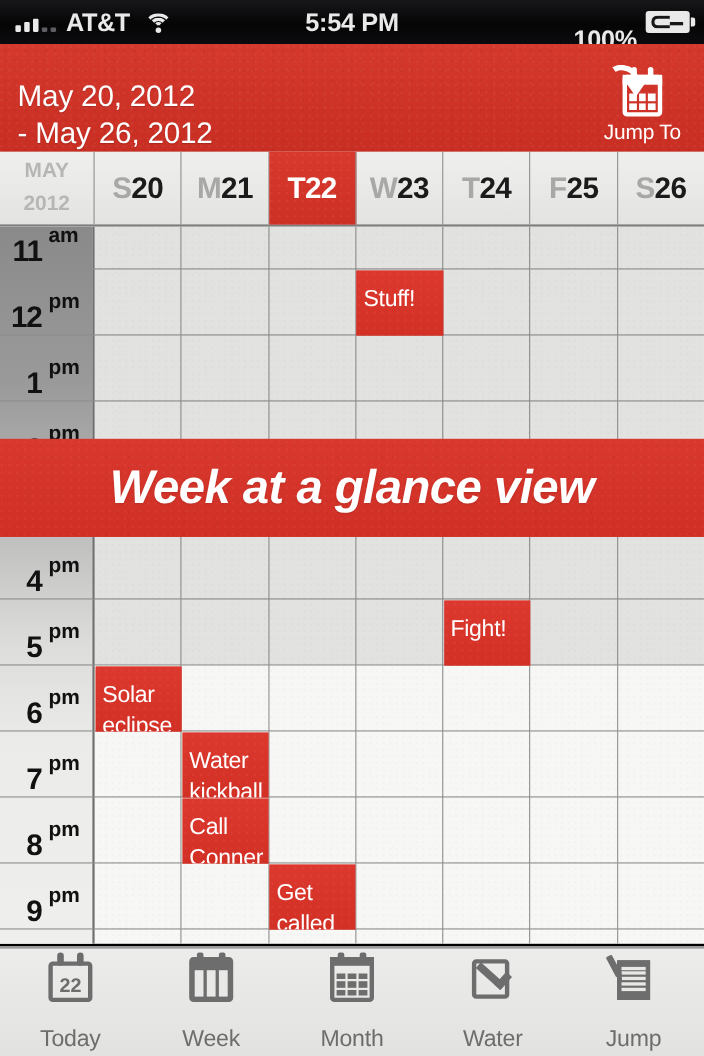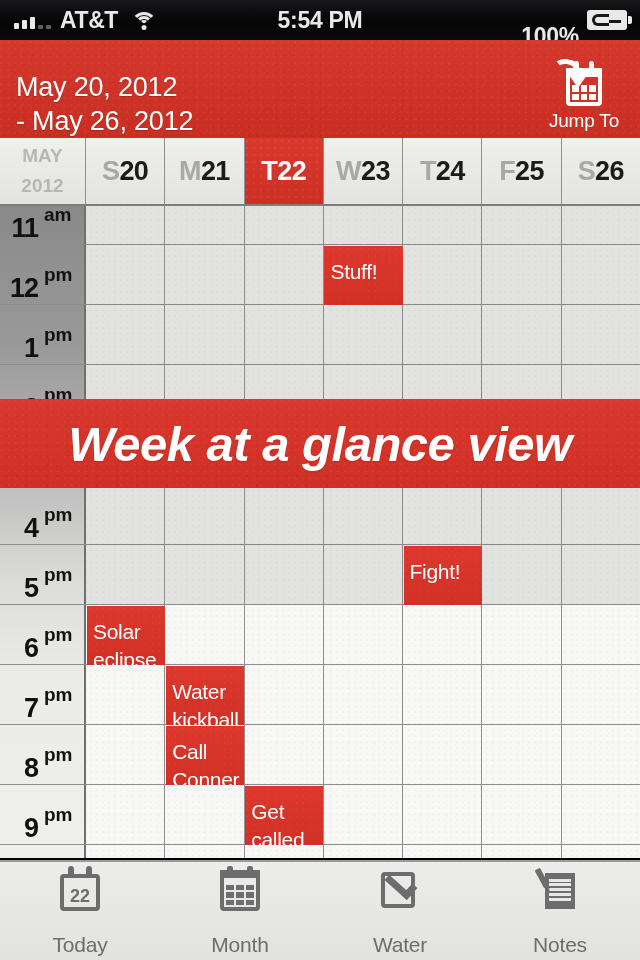--- a/index.html
+++ b/index.html
@@ -131,21 +131,21 @@
 
   
   .banner{ position:absolute; left:0; top:399px; width:640px; height:89px; z-index:20;
     background:#d5342a;
     background-image:
       radial-gradient(circle at 25% 35%, rgba(255,255,255,.05) 0 1px, transparent 1px),
       radial-gradient(circle at 72% 68%, rgba(0,0,0,.05) 0 1px, transparent 1px),
       linear-gradient(180deg,#d8382d 0%,#d02f25 100%);
     background-size:7px 7px, 10px 10px, 100% 100%;
     display:flex; align-items:center; justify-content:center; }
-  .banner .cap{ color:#fff; font-size:49px; font-weight:bold; font-style:italic;
+  .banner .cap{ color:#fff; font-size:43px; font-weight:bold; font-style:italic;
     letter-spacing:-0.5px; text-shadow:0 1px 2px rgba(0,0,0,.12); }
 
   
   .tabbar{ position:absolute; left:0; bottom:0; width:640px; height:100px;
     background:linear-gradient(180deg,#ececeb 0%,#e2e2e0 100%);
     border-top:2px solid #9a9a9a; display:flex; }
   .tab{ flex:1 1 0; display:flex; flex-direction:column; align-items:center;
     justify-content:center; gap:5px; }
   .tab .tlbl{ font-size:21px; color:#6d6d6d; letter-spacing:-0.2px;margin-top:16px; }
   .ticon{ position:relative; width:46px; height:46px; }
@@ -395,20 +395,35 @@
         <span class="tcal">
           <span class="ring r1"></span>
             <span class="ring r2"></span>
           <span class="frame"></span>
           <span class="dnum">22</span>
         </span>
       </span>
       <span class="tlbl">Today</span>
     </div>
 
+    <div class="tab">
+      <span class="ticon">
+        <span class="twk">
+          <span class="notch n1"></span>
+            <span class="notch n2"></span>
+          <span class="frame"></span>
+          <span class="inner">
+              <i></i>
+              <i></i>
+              <i></i>
+            </span>
+        </span>
+      </span>
+      <span class="tlbl">Week</span>
+    </div>
 
     <div class="tab">
       <span class="ticon">
         <span class="tmo">
           <span class="notch n1"></span>
             <span class="notch n2"></span>
           <span class="frame"></span>
             <span class="bar"></span>
           <span class="dots">
               <i></i>
@@ -443,17 +458,17 @@
           <span class="lines">
               <i></i>
               <i></i>
               <i></i>
               <i></i>
               <i></i>
             </span>
           <span class="pen"></span>
         </span>
       </span>
-      <span class="tlbl">Notes</span>
+      <span class="tlbl">Jump</span>
     </div>
 
   </div>
 </div>
 
 </body></html>

